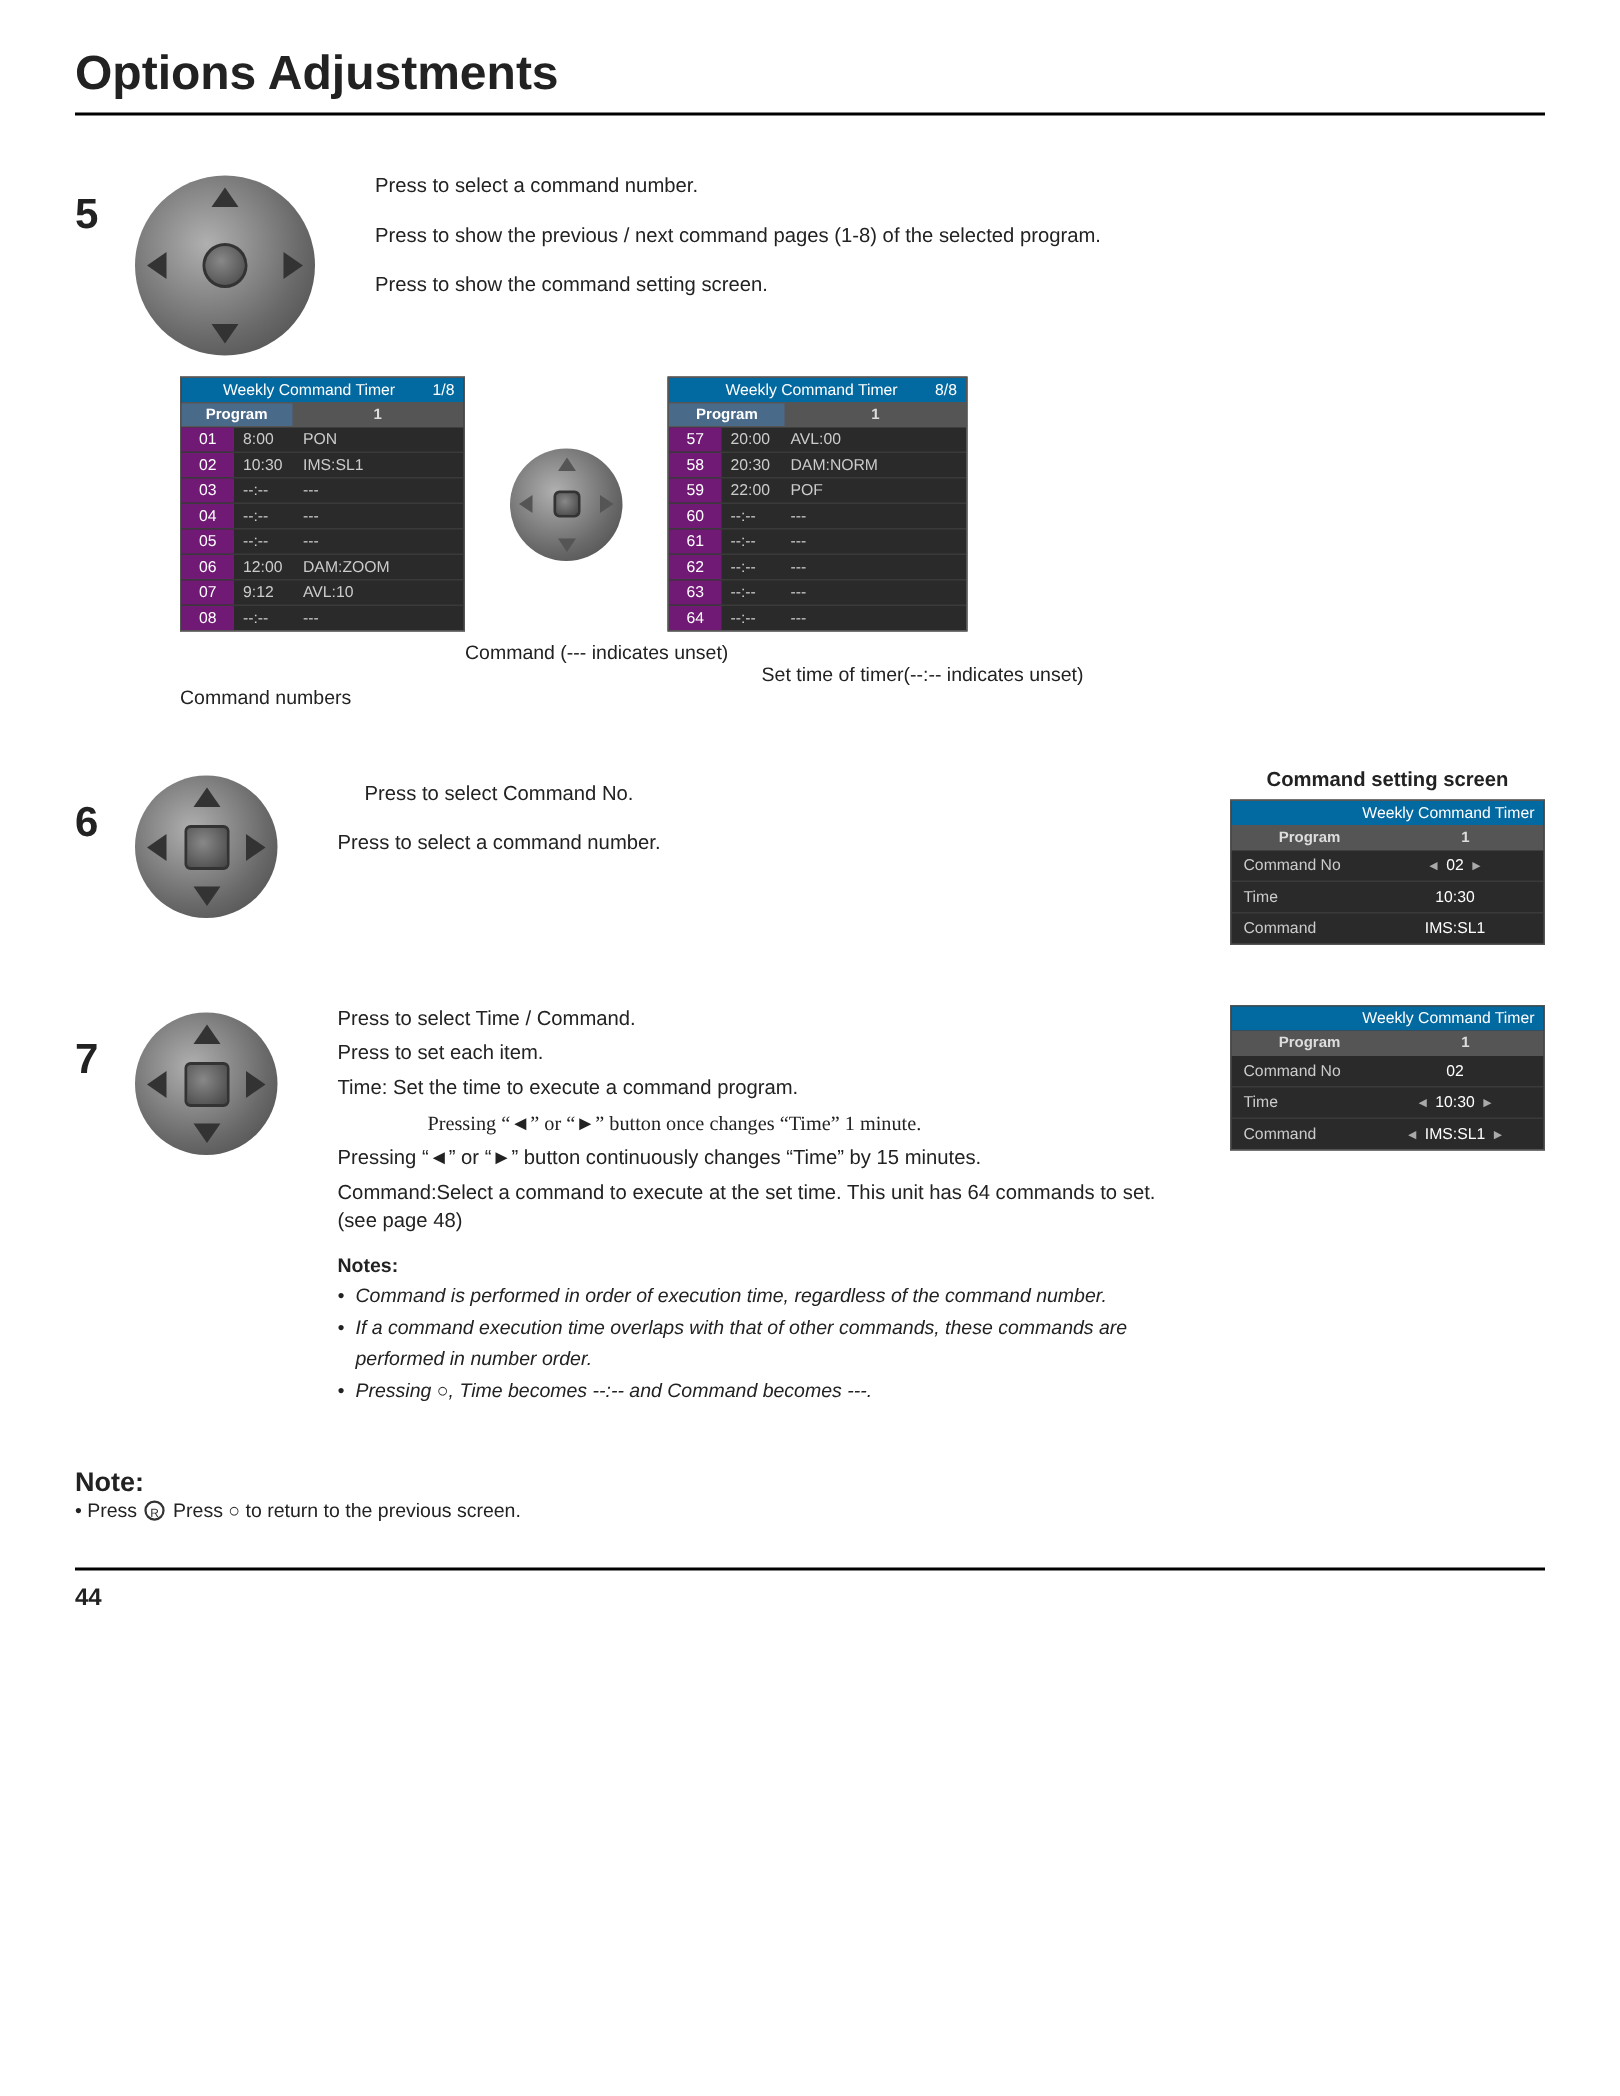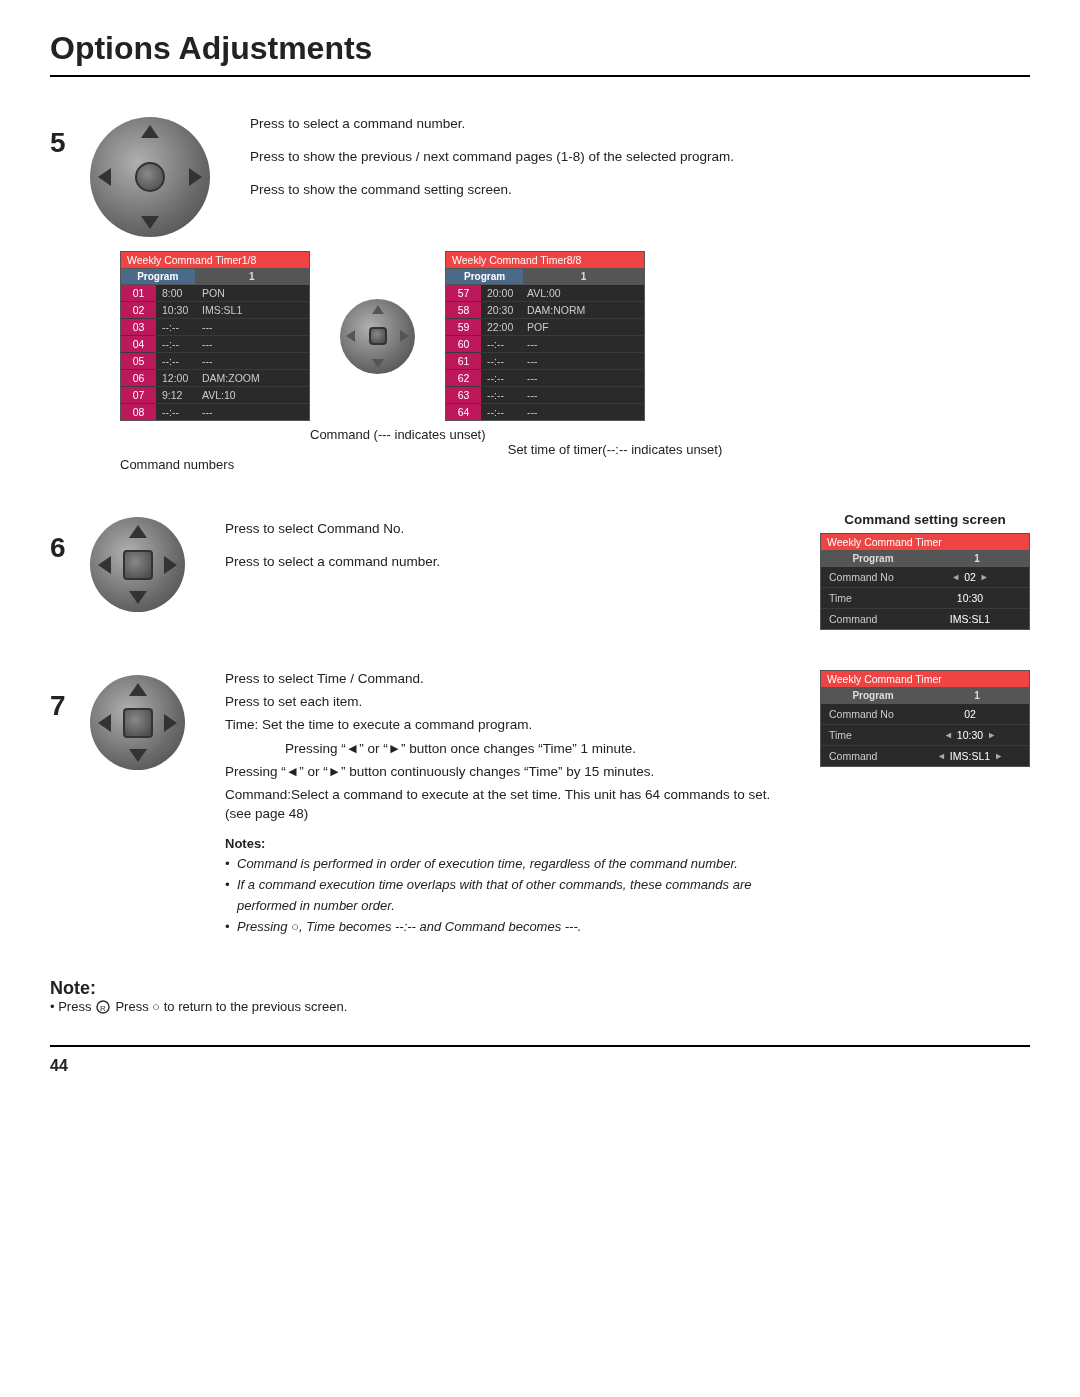--- a/index.html
+++ b/index.html
@@ -122,26 +122,27 @@
 
     .screen-box {
       background: #2a2a2a;
       border: 1px solid #555;
       min-width: 180px;
       font-size: 11px;
       color: #ddd;
     }
 
     .screen-title-bar {
-      background: #ef4444;
+      background: #0369a1;
       color: #fff;
       font-size: 10.5px;
       padding: 2px 6px;
       display: flex;
-      justify-content: flex-start;
+      justify-content: flex-end;
+      gap: 25px;
     }
 
     .screen-header-cell {
       padding: 2px 6px;
       flex: 1;
       text-align: center;
       font-weight: bold;
     }
 
     .screen-row {
@@ -154,21 +155,21 @@
     }
 
     .screen-cell {
       padding: 2px 6px;
       min-width: 40px;
       font-size: 10.5px;
       color: #ccc;
     }
 
     .screen-cell-num {
-      background: #be185d;
+      background: #701a75;
       color: #fff;
       text-align: center;
       min-width: 35px;
     }
 
     
     .cmd-screen {
       background: #2a2a2a;
       border: 1px solid #555;
       min-width: 200px;
@@ -278,20 +279,21 @@
 
     .highlight-cell {
       background: #4a6a8a;
       color: #fff;
     }
 
     .pressing-text {
       margin-left: 60px;
       font-size: 13.5px;
       line-height: 1.5;
+      font-family: Liberation Serif, serif;
     }
 
   </style>
 </head>
 <body>
 
 <div class="page-container">
 
   <div class="page-title">Options Adjustments</div>
 
@@ -454,21 +456,21 @@
       <div style="display:flex; align-items:flex-start; gap:0;">
         <div style="position:relative; margin-top:5px;">
           <div class="remote-circle remote-circle-sm">
             <div class="arrow arrow-up"></div>
             <div class="arrow arrow-down"></div>
             <div class="arrow arrow-left"></div>
             <div class="arrow arrow-right"></div>
             <div class="center-btn center-btn-sq"></div>
           </div>
         </div>
-        <div style="display:flex; flex-direction:column; margin-left:20px; gap:14px; padding-top:8px;">
+        <div style="display:flex; flex-direction:column; margin-left:20px; gap:14px; padding-top:8px;text-align:center;">
           <div class="line-desc">Press to select Command No.</div>
           <div class="line-desc">Press to select a command number.</div>
         </div>
       </div>
 
       <div style="margin-left:auto;">
         <div style="font-size:13.5px; font-weight:bold; margin-bottom:6px; text-align:center;">Command setting screen</div>
         <div class="cmd-screen" style="min-width:210px;">
           <div class="screen-title-bar">
             <span>Weekly Command Timer</span>

